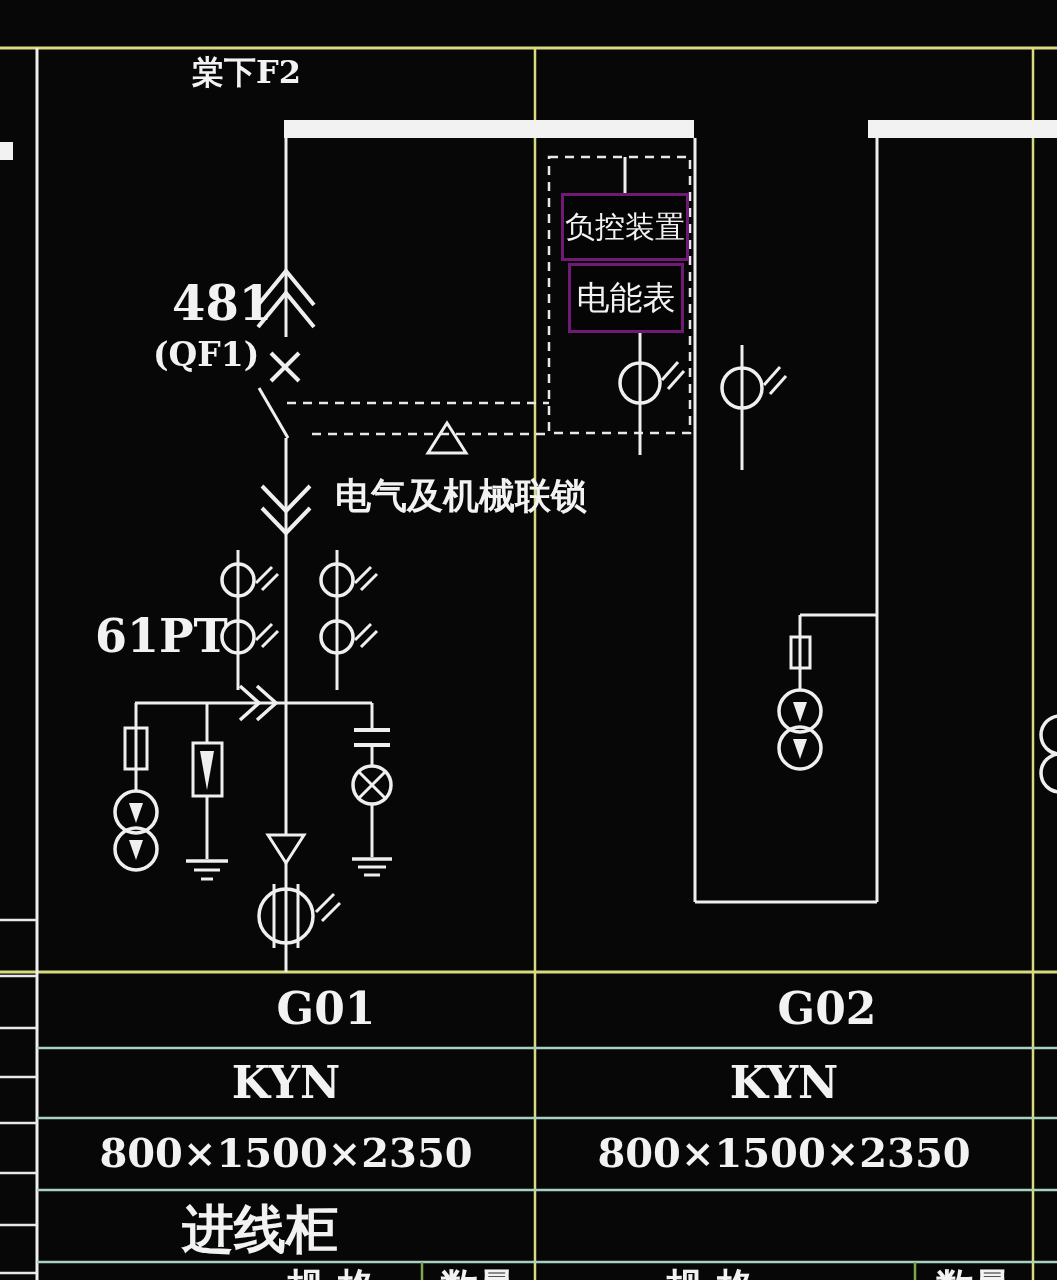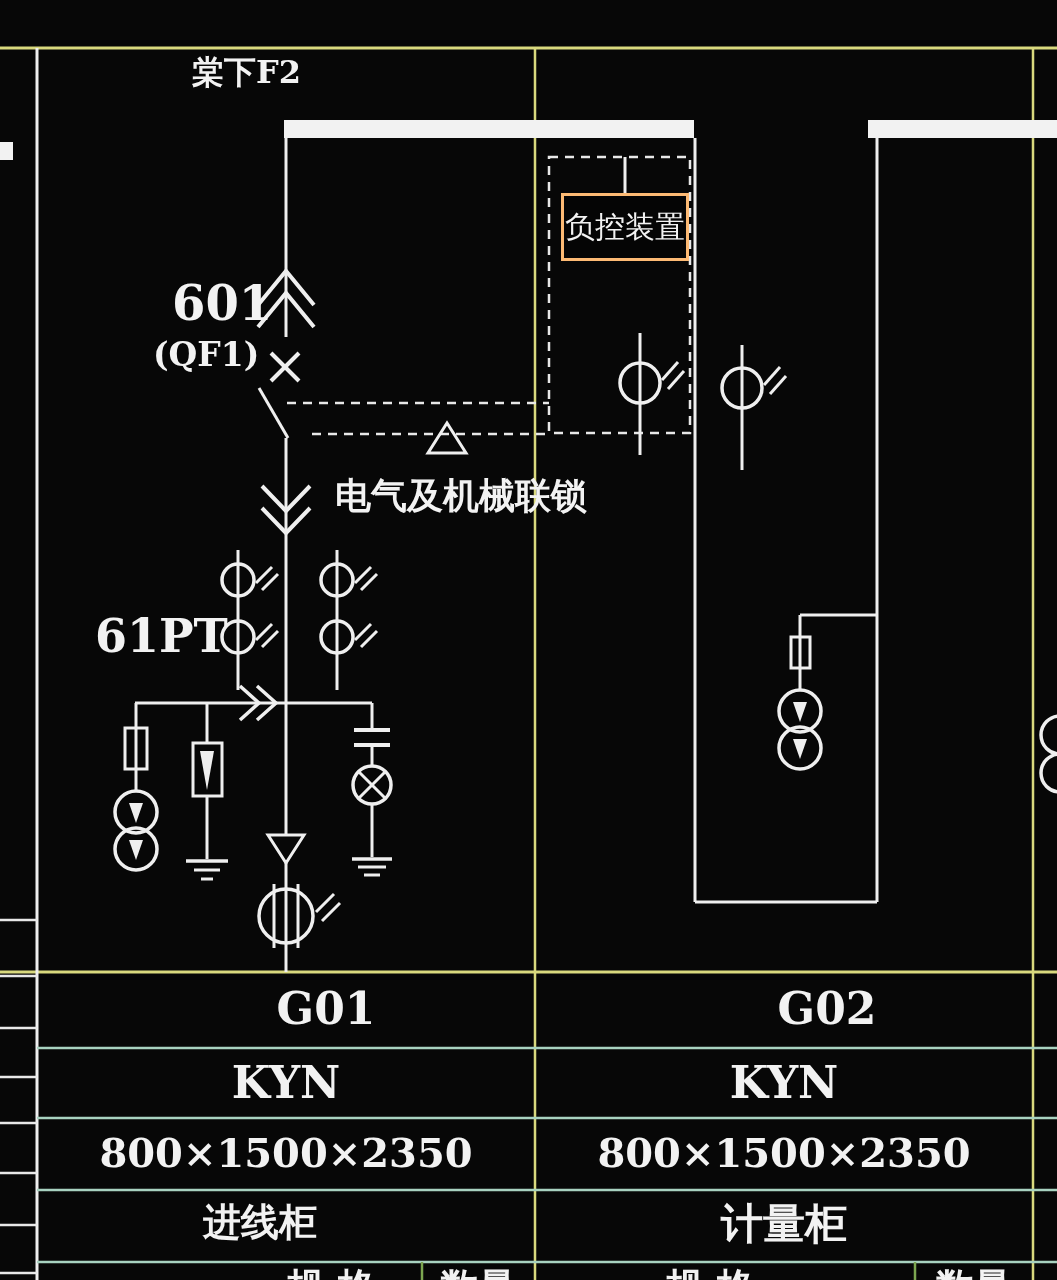--- a/index.html
+++ b/index.html
@@ -1,19 +1,19 @@
 <!DOCTYPE html>
 <html><head>
 <meta charset="utf-8">
 <style>
   html,body{margin:0;padding:0;background:#060606;}
   #canvas{position:relative;width:1057px;height:1280px;background:#070707;overflow:hidden;
           font-family:"DejaVu Serif", serif;}
   .t{position:absolute;color:#f2f2f2;white-space:nowrap;line-height:1.05;}
-  .box{position:absolute;border:3px solid #fdba74;background:#050505;color:#f2f2f2;
+  .box{position:absolute;border:3px solid #701a75;background:#050505;color:#f2f2f2;
        display:flex;align-items:center;justify-content:center;}
   .wm{position:absolute;color:rgba(214,214,214,0.8);font-family:"DejaVu Sans",sans-serif;
       font-weight:bold;white-space:nowrap;}
   svg{position:absolute;left:0;top:0;}
   .ctr{text-align:center;}
 </style>
 </head>
 <body>
 
 <div id="canvas">
@@ -180,38 +180,40 @@
 
     <g stroke="#efefef" fill="none" stroke-width="3.5">
       <circle cx="1060" cy="735" r="19"></circle>
       <circle cx="1060" cy="773" r="19"></circle>
     </g>
   </svg>
 
   <div class="box" style="left:561px;top:193px;width:122px;height:62px;font-size:30px;">
     <span>负控装置</span>
   </div>
+  <div class="box" style="left:568px;top:263px;width:110px;height:64px;font-size:33px;">
+    <span>电能表</span>
+  </div>
 
   <div class="t" style="left:192px;top:56px;font-size:32px;font-weight:bold;">棠下F2</div>
-  <div class="t" style="left:172px;top:278px;font-size:48px;font-weight:bold;">601</div>
+  <div class="t" style="left:172px;top:278px;font-size:48px;font-weight:bold;">481</div>
   <div class="t" style="left:153px;top:338px;font-size:33px;font-weight:bold;">(QF1)</div>
   <div class="t" style="left:335px;top:477px;font-size:36px;font-weight:bold;">电气及机械联锁</div>
   <div class="t" style="left:95px;top:612px;font-size:46px;font-weight:bold;">61PT</div>
 
   <div class="t ctr" style="left:37px;width:578px;top:986px;font-size:44px;font-weight:bold;">G01</div>
   <div class="t ctr" style="left:535px;width:584px;top:986px;font-size:44px;font-weight:bold;">G02</div>
 
   <div class="t ctr" style="left:37px;width:498px;top:1060px;font-size:44px;font-weight:bold;">KYN</div>
   <div class="t ctr" style="left:535px;width:498px;top:1060px;font-size:44px;font-weight:bold;">KYN</div>
 
   <div class="t ctr" style="left:37px;width:498px;top:1132px;font-size:40px;font-weight:bold;">800×1500×2350</div>
   <div class="t ctr" style="left:535px;width:498px;top:1132px;font-size:40px;font-weight:bold;">800×1500×2350</div>
 
-  <div class="t ctr" style="left:37px;width:446px;top:1202px;font-size:38px;font-weight:bold;">进线柜</div>
-  <div class="t ctr" style="left:535px;width:498px;top:1202px;font-size:42px;font-weight:bold;">计量柜</div>
+  <div class="t ctr" style="left:37px;width:446px;top:1202px;font-size:52px;font-weight:bold;">进线柜</div>
 
   <div class="t ctr" style="left:221px;width:220px;top:1267px;font-size:38px;font-weight:bold;">规 格</div>
   <div class="t ctr" style="left:422px;width:113px;top:1267px;font-size:38px;font-weight:bold;">数量</div>
   <div class="t ctr" style="left:600px;width:220px;top:1267px;font-size:38px;font-weight:bold;">规 格</div>
   <div class="t ctr" style="left:915px;width:118px;top:1267px;font-size:38px;font-weight:bold;">数量</div>
 
 
 </div>
 
 </body></html>

